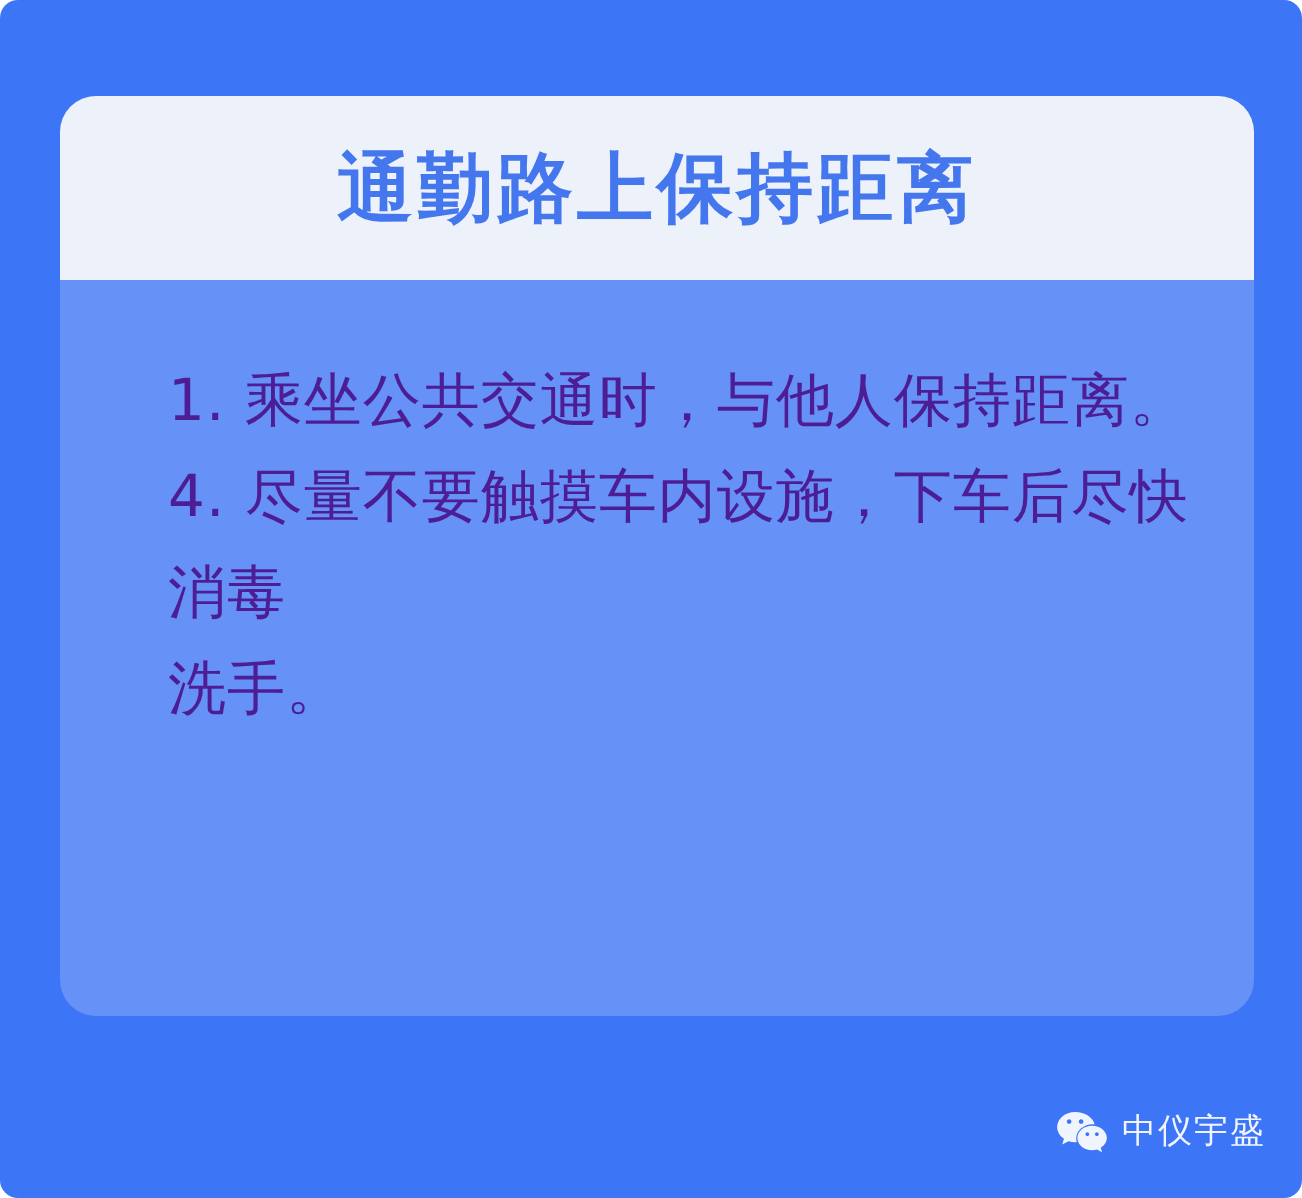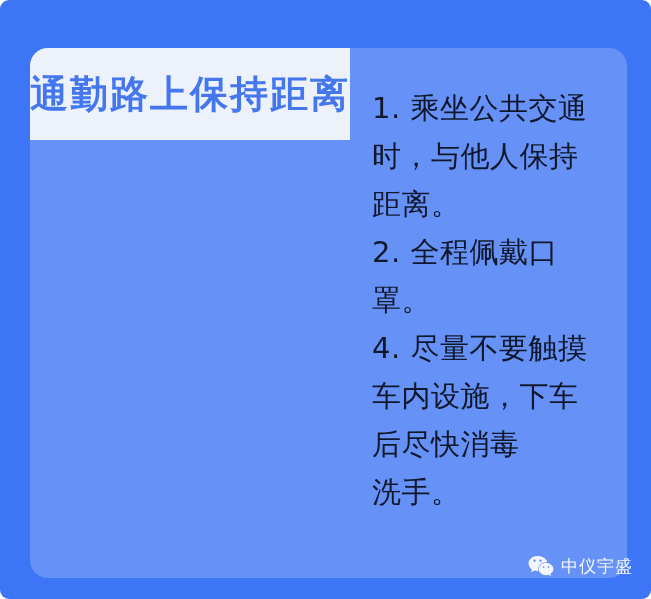--- a/index.html
+++ b/index.html
@@ -25,25 +25,26 @@
     overflow: hidden;
     box-sizing: border-box;
   }
 
   
   #card {
     position: absolute;
     left: 30px;
     top: 48px;
     width: 597px;
-    height: 530px;
+    height: 460px;
     border-radius: 18px;
     overflow: hidden;
     background: #6691f7;
     display: flex;
+    flex-direction: column;
   }
 
   
   #card-header {
     height: 92px;
     flex: 0 0 92px;
     background: #edf1fa;
     display: flex;
     align-items: center;
     justify-content: center;
@@ -58,28 +59,29 @@
     font-family: "DejaVu Sans", "Liberation Sans", sans-serif;
   }
 
   
   #card-body {
     flex: 1 1 auto;
     padding: 36px 22px 0 22px;
     box-sizing: border-box;
   }
   .list-item {
-    color: #0f172a;
+    color: #4c1d95;
     font-size: 29px;
     line-height: 48px;
     letter-spacing: 0.5px;
     font-weight: 400;
     text-indent: 0;
     white-space: pre-line;
     font-family: "DejaVu Sans", "Liberation Sans", sans-serif;
+    margin-left: 32px;
   }
 
   
   #watermark {
     position: absolute;
     right: 18px;
     bottom: 22px;
     display: flex;
     align-items: center;
     gap: 7px;
@@ -104,21 +106,20 @@
 <div id="poster">
 
   <div id="card">
 
     <div id="card-header">
       <div id="card-title">通勤路上保持距离</div>
     </div>
 
     <div id="card-body">
       <div class="list-item">1. 乘坐公共交通时，与他人保持距离。</div>
-      <div class="list-item">2. 全程佩戴口罩。</div>
       <div class="list-item">4. 尽量不要触摸车内设施，下车后尽快消毒
 洗手。</div>
 
     </div>
 
   </div>
 
   <div id="watermark">
     <svg id="wechat-icon" viewBox="0 0 36 30">
       <path fill="#ffffff" d="M13.2 1.2C6.3 1.2 0.8 5.9 0.8 11.6c0 3.3 1.8 6.2 4.7 8.1L4.3 23.6l4.4-2.2c1.5 0.4 3 0.7 4.5 0.7 0.4 0 0.8 0 1.2-0.1 -0.3-0.8-0.4-1.7-0.4-2.6 0-5.4 5.2-9.7 11.6-9.7 0.4 0 0.8 0 1.2 0.1C25.6 4.9 20 1.2 13.2 1.2z M9.1 9.3C8.2 9.3 7.5 8.6 7.5 7.7c0-0.9 0.7-1.6 1.6-1.6 0.9 0 1.6 0.7 1.6 1.6C10.7 8.6 10 9.3 9.1 9.3z M17.4 9.3c-0.9 0-1.6-0.7-1.6-1.6 0-0.9 0.7-1.6 1.6-1.6 0.9 0 1.6 0.7 1.6 1.6C19 8.6 18.3 9.3 17.4 9.3z"></path>

